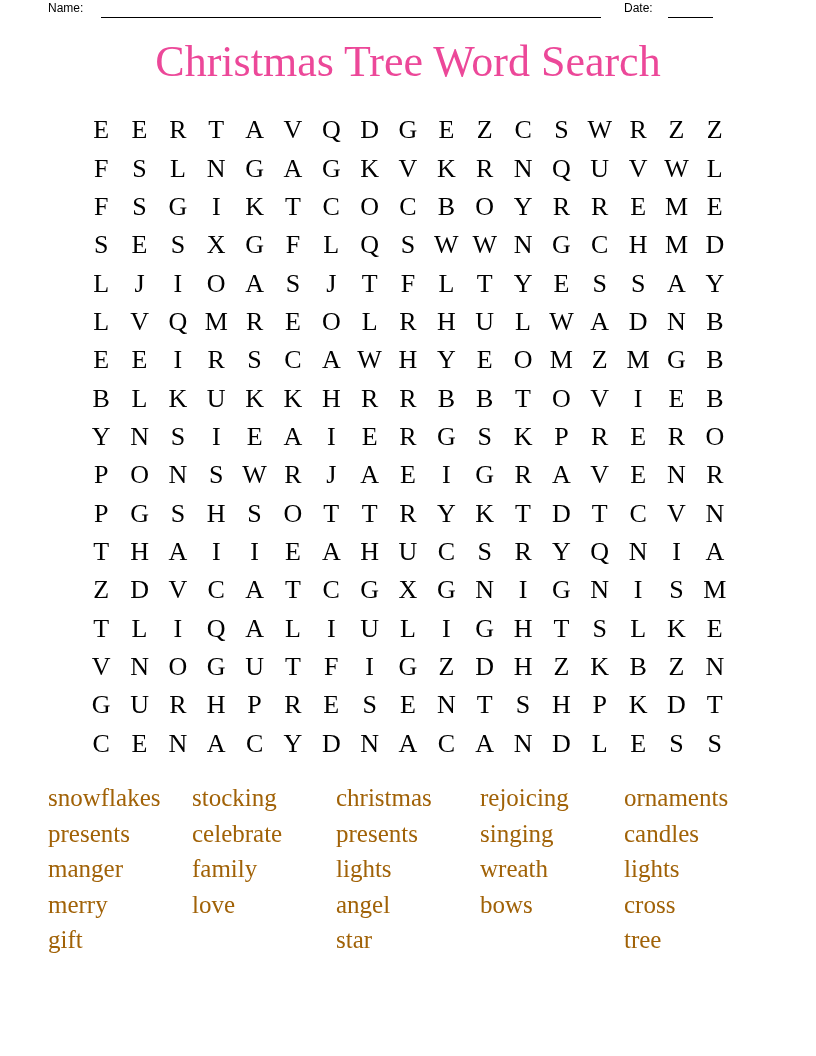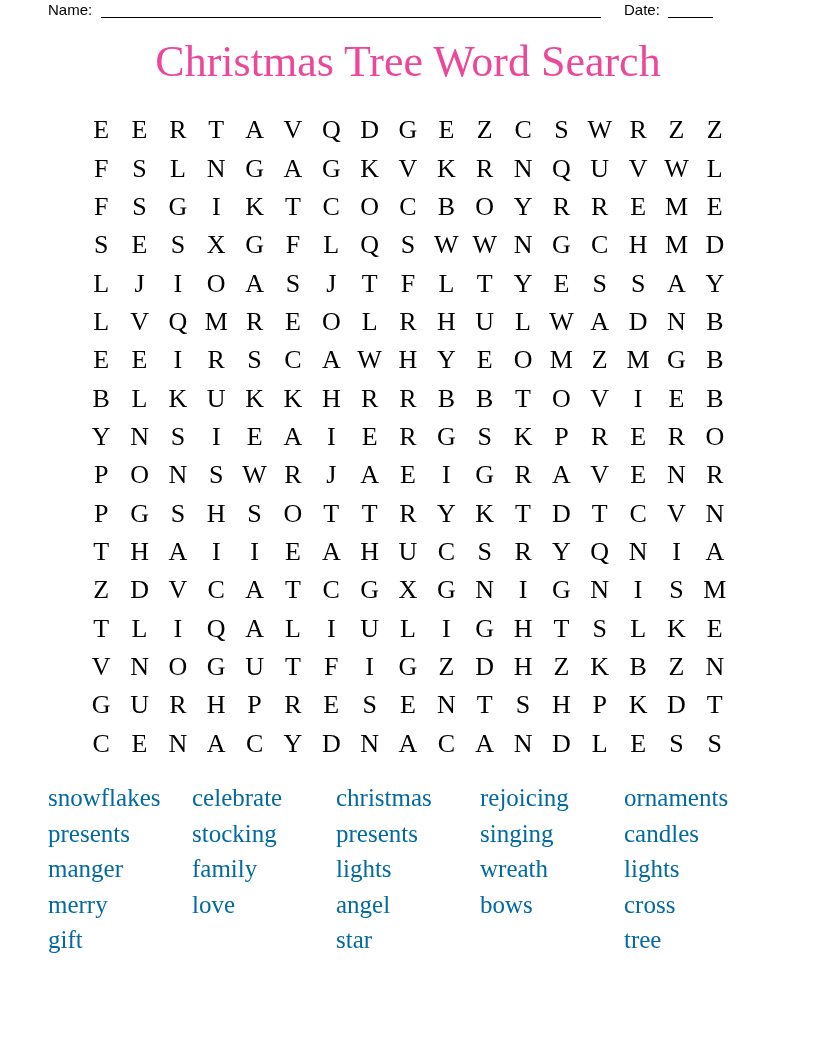--- a/index.html
+++ b/index.html
@@ -6,21 +6,21 @@
   body{
     width:816px;height:1056px;
     background:#ffffff;color:#000;
     font-family:"Liberation Serif", serif;
     position:relative;overflow:hidden;
   }
   
   .hdr{
     position:absolute;top:0;left:0;width:816px;height:22px;
     font-family:"Liberation Sans", sans-serif;
-    font-size:15px;color:#000;
+    font-size:12px;color:#000;
   }
   .hdr-label{position:absolute;top:1px;white-space:nowrap;}
   .name-label{left:48px;}
   .date-label{left:624px;}
   .blank-line{position:absolute;top:0;height:17px;border-bottom:1.5px solid #000;}
   .name-line{left:101px;width:500px;}
   .date-line{left:668px;width:45px;}
   
   .title{
     position:absolute;top:36px;left:0;width:816px;
@@ -43,21 +43,21 @@
   }
   
   .words{
     position:absolute;left:48px;top:780px;width:744px;
     display:grid;
     grid-template-columns:144px 144px 144px 144px 144px;
   }
   .word-col{display:flex;flex-direction:column;}
   .word{
     font-family:"Liberation Serif", serif;
-    font-size:25px;line-height:35.6px;color:#0369a1;
+    font-size:25px;line-height:35.6px;color:#a16207;
     white-space:nowrap;
   }
 </style>
 </head>
 <body>
 
 <div class="hdr">
   <span class="hdr-label name-label">Name:</span>
   <span class="blank-line name-line"></span>
   <span class="hdr-label date-label">Date:</span>
@@ -360,22 +360,22 @@
 
 <div class="words">
     <div class="word-col">
       <span class="word">snowflakes</span>
       <span class="word">presents</span>
       <span class="word">manger</span>
       <span class="word">merry</span>
       <span class="word">gift</span>
     </div>
     <div class="word-col">
+      <span class="word">stocking</span>
       <span class="word">celebrate</span>
-      <span class="word">stocking</span>
       <span class="word">family</span>
       <span class="word">love</span>
     </div>
     <div class="word-col">
       <span class="word">christmas</span>
       <span class="word">presents</span>
       <span class="word">lights</span>
       <span class="word">angel</span>
       <span class="word">star</span>
     </div>

